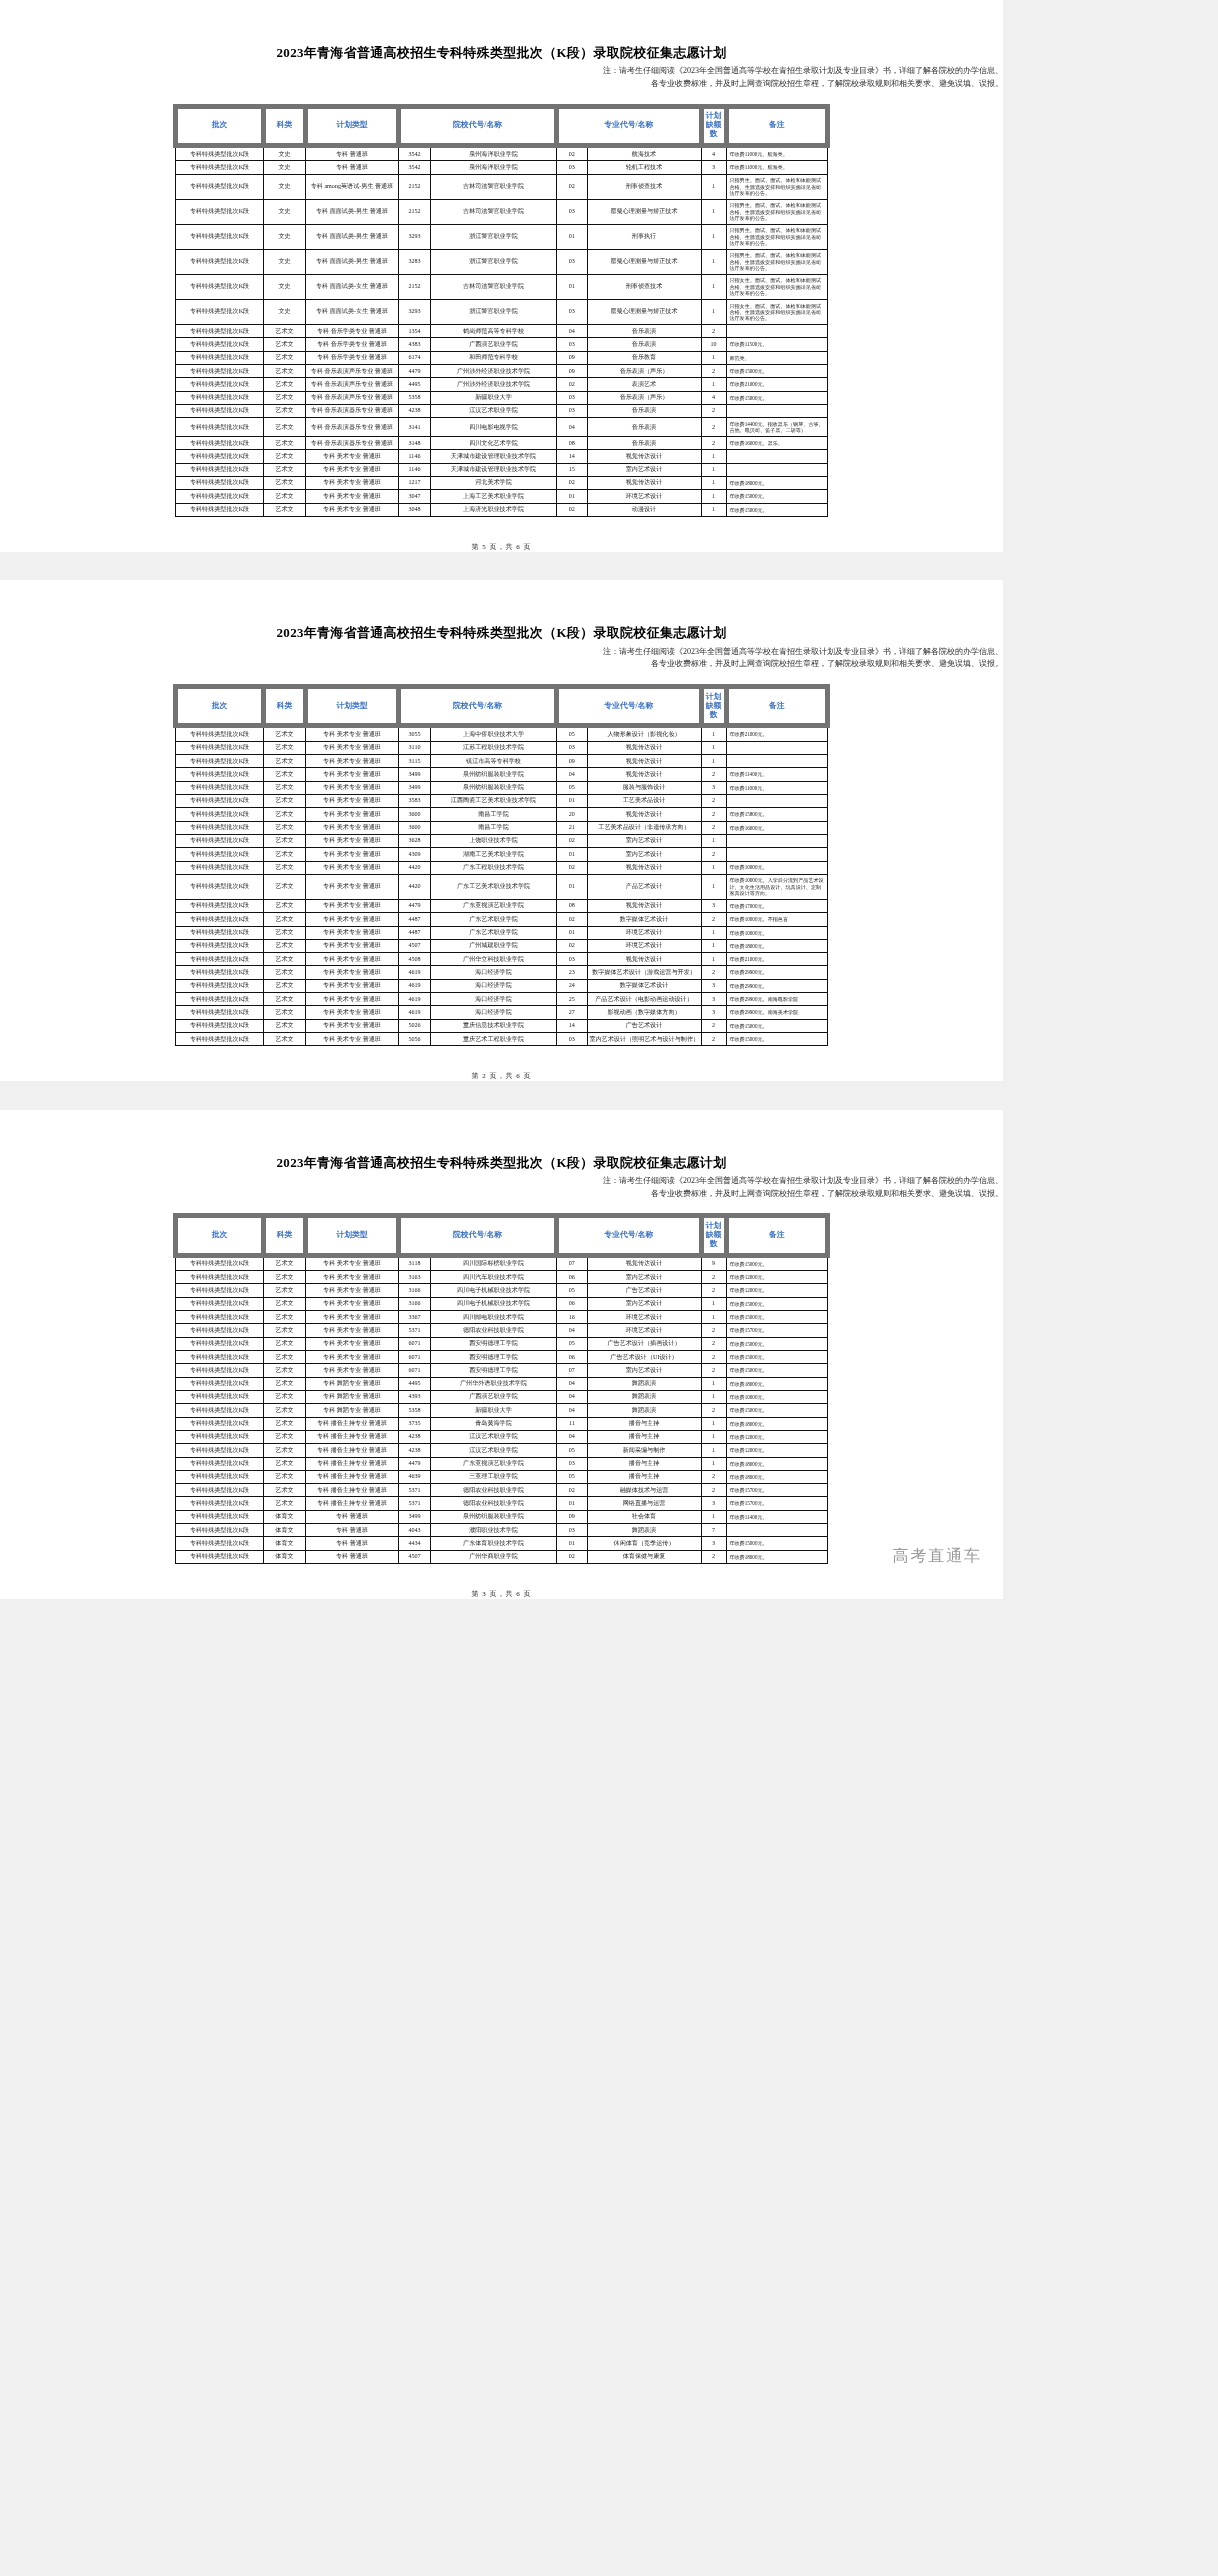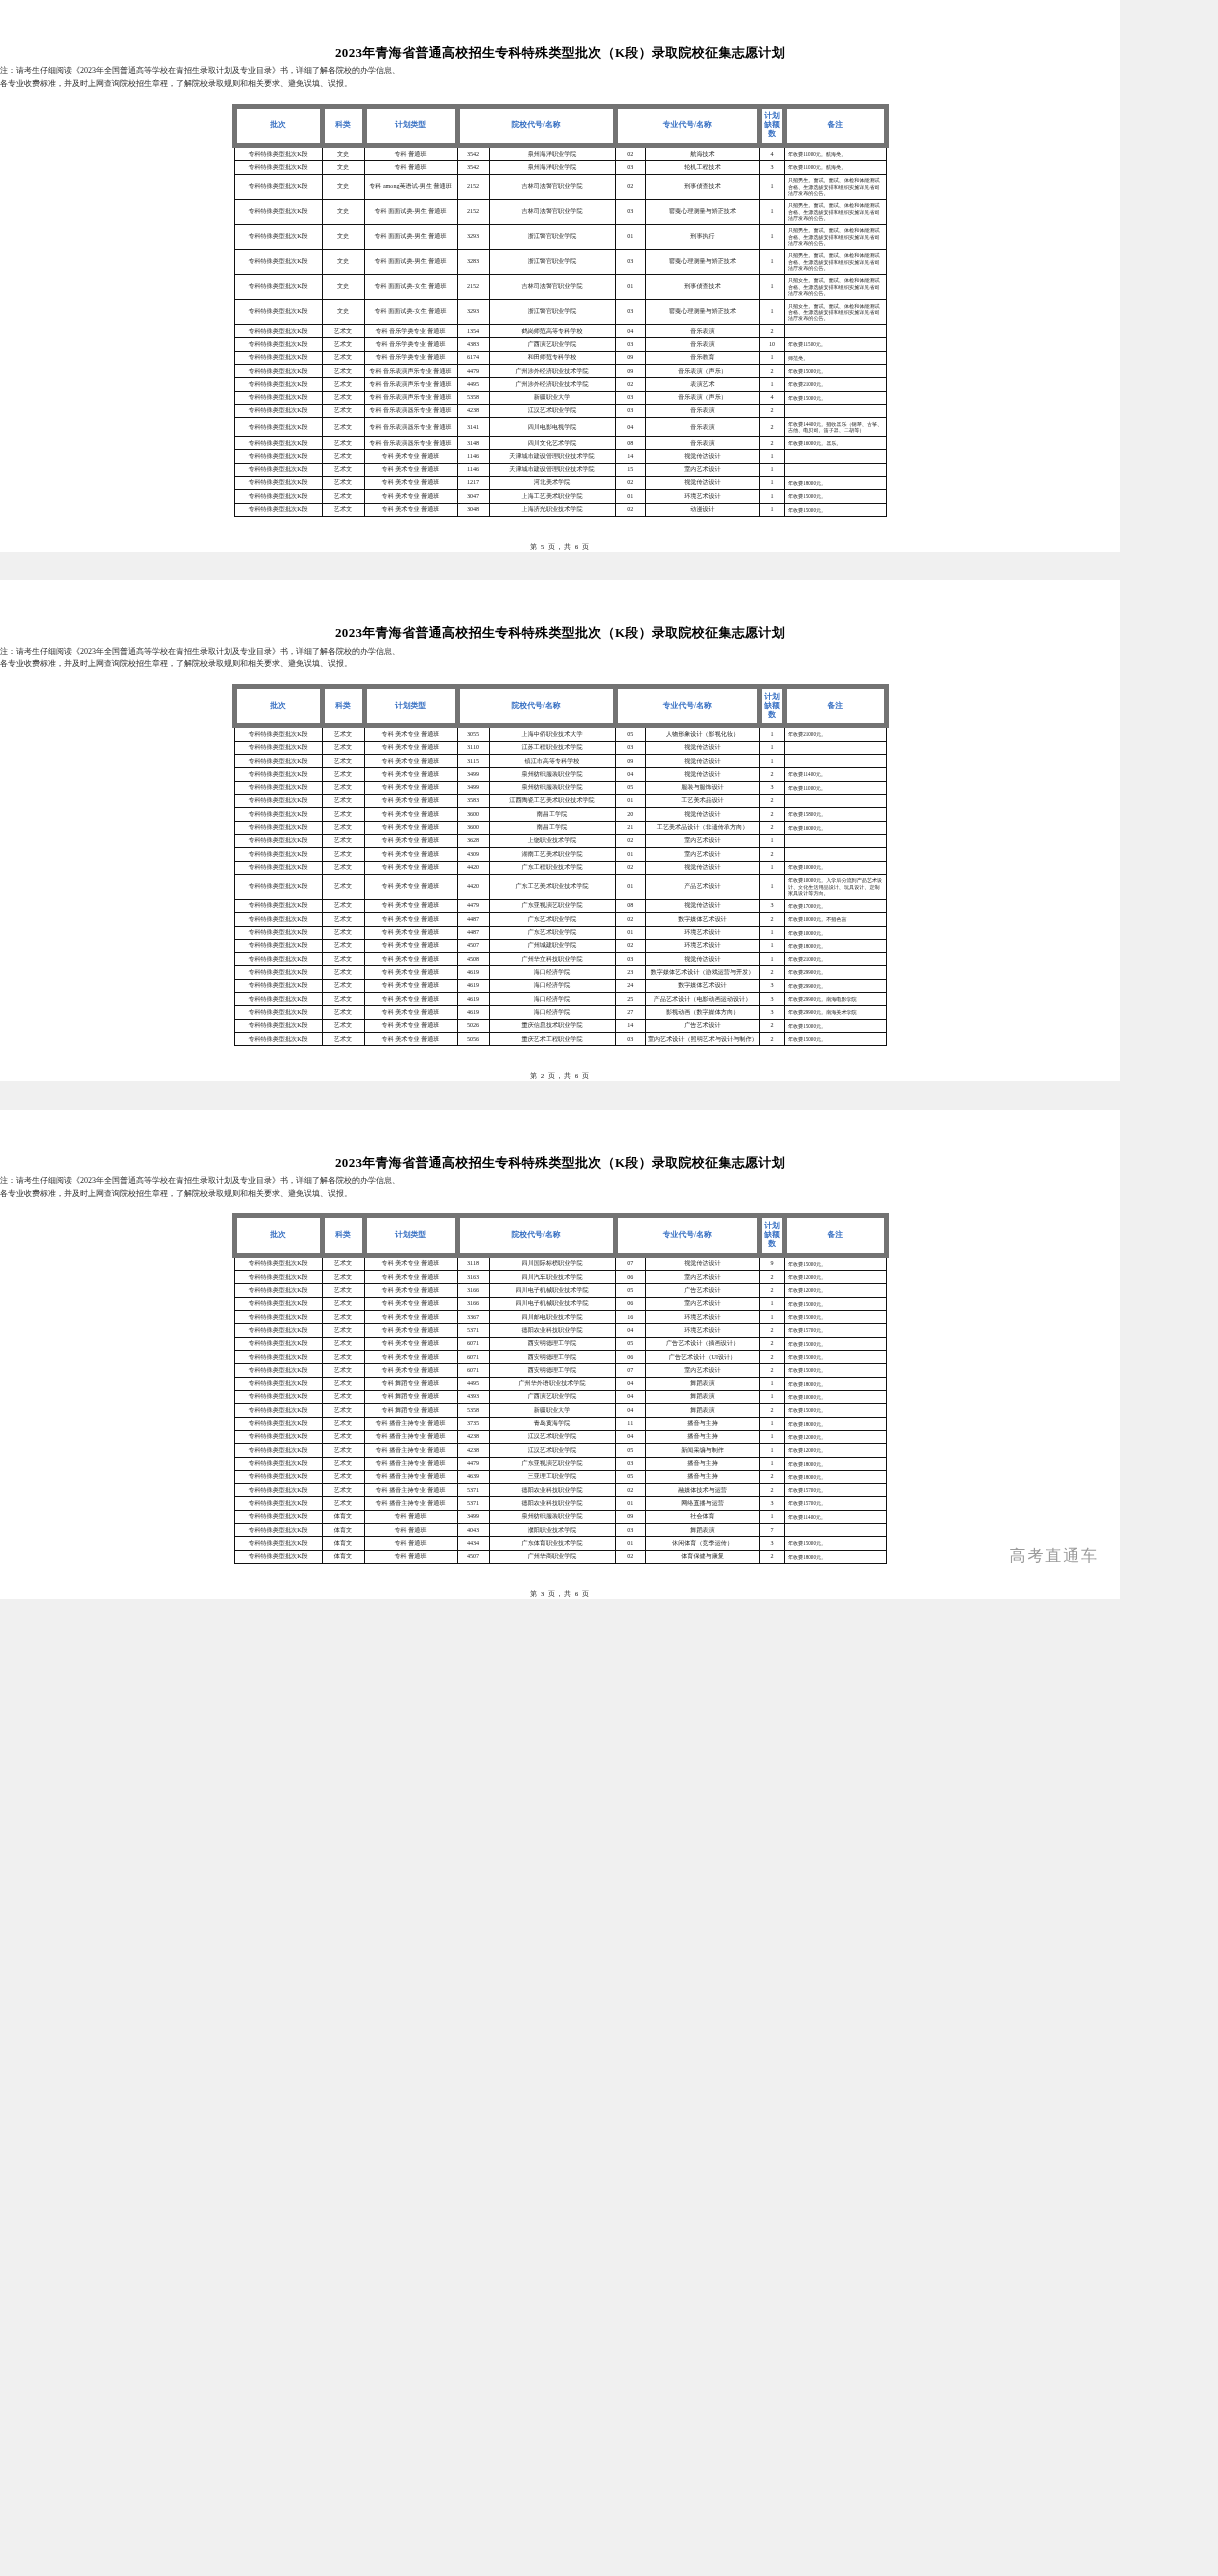--- a/index.html
+++ b/index.html
@@ -1,20 +1,20 @@
 <!DOCTYPE html>
 <html style="font-size:15.2px"><head>
 <meta charset="utf-8">
 <style>
   html,body{margin:0;padding:0;background:#f0f0f0;}
   body{font-family:"Liberation Serif","DejaVu Serif",serif;width:1219px;}
-  .page{width:1120px;background:#ffffff;position:relative;box-sizing:border-box;padding:17px 0 0 0;}
+  .page{width:1003px;background:#ffffff;position:relative;box-sizing:border-box;padding:17px 0 0 0;}
   .page-sep{height:13.3px;background:#f0f0f0;width:1219px;}
   .doc-title{text-align:center;font-weight:bold;font-size:13px;color:#000;letter-spacing:0.3px;margin:21px 0 3.8px 0;}
-  .note{text-align:left;font-size:8px;color:#2b2b2b;line-height:1.55;}
+  .note{text-align:right;font-size:8px;color:#2b2b2b;line-height:1.55;}
   .note div{white-space:nowrap;}
   table.plan{border-collapse:collapse;margin:13.3px auto 0 auto;width:657px;table-layout:fixed;}
   table.plan th{border:5px solid #737373;background:#fff;color:#3a72c4;font-weight:bold;font-size:7.8px;padding:3.8px 1px;line-height:1.15;text-align:center;vertical-align:middle;}
   table.plan td{border:1px solid #111;font-size:6.1px;color:#1a1a1a;padding:2.5px 1.9px;line-height:1.2;vertical-align:middle;text-align:center;white-space:nowrap;overflow:hidden;}
   table.plan td.remark{text-align:left;white-space:normal;font-size:5.1px;line-height:1.25;padding-left:2.9px;padding-right:2.9px;}
   table.plan td.remark.short{white-space:nowrap;}
   .c-batch{width:88px;}
   .c-cat{width:42px;}
   .c-type{width:93px;}
   .c-code{width:32px;}

